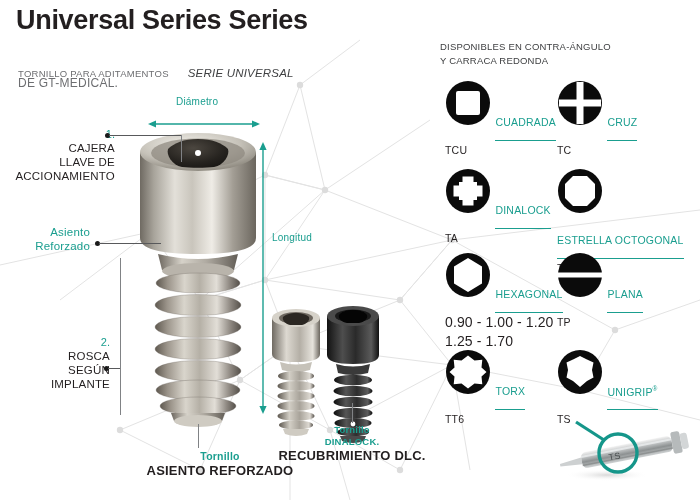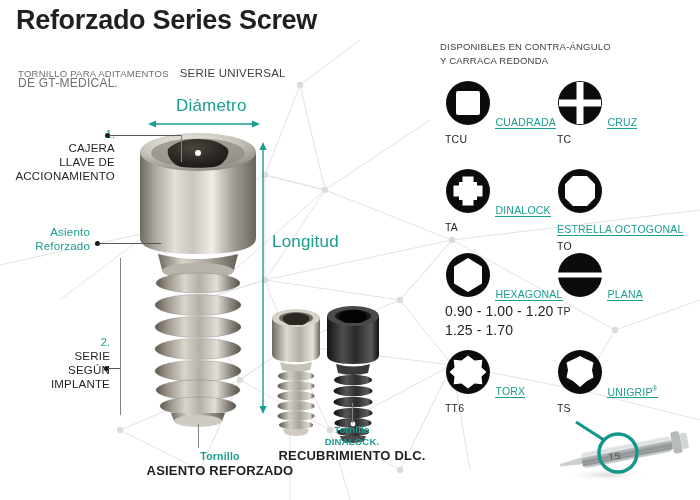--- a/index.html
+++ b/index.html
@@ -15,52 +15,52 @@
   #netbg{position:absolute;left:0;top:0;width:700px;height:500px;}
 
   
   .title{
     position:absolute;left:16px;top:5px;
     font-size:27px;font-weight:bold;letter-spacing:-0.3px;
     color:#231f20;white-space:nowrap;
   }
   .sub-wrap{position:absolute;left:18px;top:63px;white-space:nowrap;}
   .sub-a{font-size:9.5px;color:#6d6e71;letter-spacing:.25px;}
-  .sub-b{font-size:11.5px;color:#3f4042;letter-spacing:.2px;margin-left:11px;}
+  .sub-b{font-size:11.5px;color:#3f4042;letter-spacing:.2px;margin-left:19px;font-style:italic;}
   .sub-c{position:absolute;left:18px;top:76px;font-size:12px;color:#6d6e71;letter-spacing:.25px;white-space:nowrap;}
 
   
   .callout{position:absolute;text-align:right;line-height:1.22;white-space:nowrap;}
   .callout .num{color:#1a9e8f;font-size:11px;}
   .callout .ln{font-size:11.5px;color:#231f20;letter-spacing:.2px;}
   .callout.teal .ln{color:#1a9e8f;}
 
   .dot{position:absolute;width:5px;height:5px;border-radius:50%;background:#1a1a1a;}
   .lead{position:absolute;background:#58595b;height:1px;}
   .leadv{position:absolute;background:#808285;width:1px;}
 
   
-  .dimlbl{position:absolute;color:#1a9e8f;font-size:17px;white-space:nowrap;letter-spacing:.2px;}
+  .dimlbl{position:absolute;color:#1a9e8f;font-size:10px;white-space:nowrap;letter-spacing:.2px;}
 
   
   .cap{position:absolute;text-align:center;line-height:1.25;white-space:nowrap;font-weight:bold;}
   .cap .t{color:#1a9e8f;font-size:10.5px;letter-spacing:.2px;}
   .cap .d{color:#231f20;font-size:13px;letter-spacing:.2px;}
   .cap .s{color:#1a9e8f;font-size:9.5px;letter-spacing:.2px;}
   .cap .s2{color:#231f20;font-size:13px;letter-spacing:.2px;}
 
   
   .panel-head{position:absolute;left:440px;top:40px;font-size:9.5px;color:#3f4042;
     line-height:1.45;letter-spacing:.2px;white-space:nowrap;}
 
   .drive{position:absolute;width:118px;}
   .drive .ico{position:relative;width:46px;height:46px;}
   .drive .nm{
-    margin-top:5px;font-size:10.5px;color:#1a9e8f;letter-spacing:.2px;
-    display:inline-block;border-bottom:1px solid #1a9e8f;padding-bottom:0;
+    margin-top:16px;font-size:10.5px;color:#1a9e8f;letter-spacing:.2px;
+    display:inline-block;border-bottom:1px solid #1a9e8f;padding-bottom:12px;
     white-space:nowrap;
   }
   .drive .cd{margin-top:3px;font-size:10.5px;color:#231f20;letter-spacing:.2px;}
   .drive .sz{margin-top:1px;font-size:14px;color:#231f20;line-height:1.25;letter-spacing:.1px;}
   .reg{font-size:6.5px;vertical-align:super;}
 </style>
 </head>
 <body>
 
 <div id="stage">
@@ -108,21 +108,21 @@
       <circle cx="452" cy="365" r="3.6"></circle>
       <circle cx="330" cy="430" r="3.2"></circle>
       <circle cx="580" cy="390" r="3.2"></circle>
       <circle cx="615" cy="330" r="3.2"></circle>
       <circle cx="120" cy="430" r="3.2"></circle>
       <circle cx="400" cy="470" r="3.2"></circle>
       <circle cx="200" cy="470" r="3.2"></circle>
     </g>
   </svg>
 
-  <div class="title">Reforzado Series Screw</div>
+  <div class="title">Universal Series Series</div>
 
   <div class="sub-wrap">
     <span class="sub-a">TORNILLO PARA ADITAMENTOS</span><span class="sub-b">SERIE UNIVERSAL</span>
   </div>
   <div class="sub-c">DE GT-MEDICAL.</div>
 
   <svg style="position:absolute;left:118px;top:128px;width:160px;height:300px;" viewBox="0 0 160 300">
     <defs>
       <linearGradient id="headG" x1="0" y1="0" x2="1" y2="0">
         <stop offset="0" stop-color="#6f6a62"></stop>
@@ -285,21 +285,21 @@
 
   <div class="callout teal" style="right:610px;top:225px;">
     <div class="ln">Asiento</div>
     <div class="ln">Reforzado</div>
   </div>
   <div class="dot" style="left:95px;top:241px;"></div>
   <div class="lead" style="left:99px;top:243px;width:62px;"></div>
 
   <div class="callout" style="right:590px;top:336px;">
     <div class="num">2.</div>
-    <div class="ln">SERIE</div>
+    <div class="ln">ROSCA</div>
     <div class="ln">SEGÚN</div>
     <div class="ln">IMPLANTE</div>
   </div>
   <div class="dot" style="left:104px;top:366px;"></div>
   <div class="lead" style="left:108px;top:368px;width:12px;"></div>
   <div class="leadv" style="left:120px;top:258px;height:157px;"></div>
 
   <div class="cap" style="left:120px;top:450px;width:200px;">
     <div class="t">Tornillo</div>
     <div class="d">ASIENTO REFORZADO</div>

